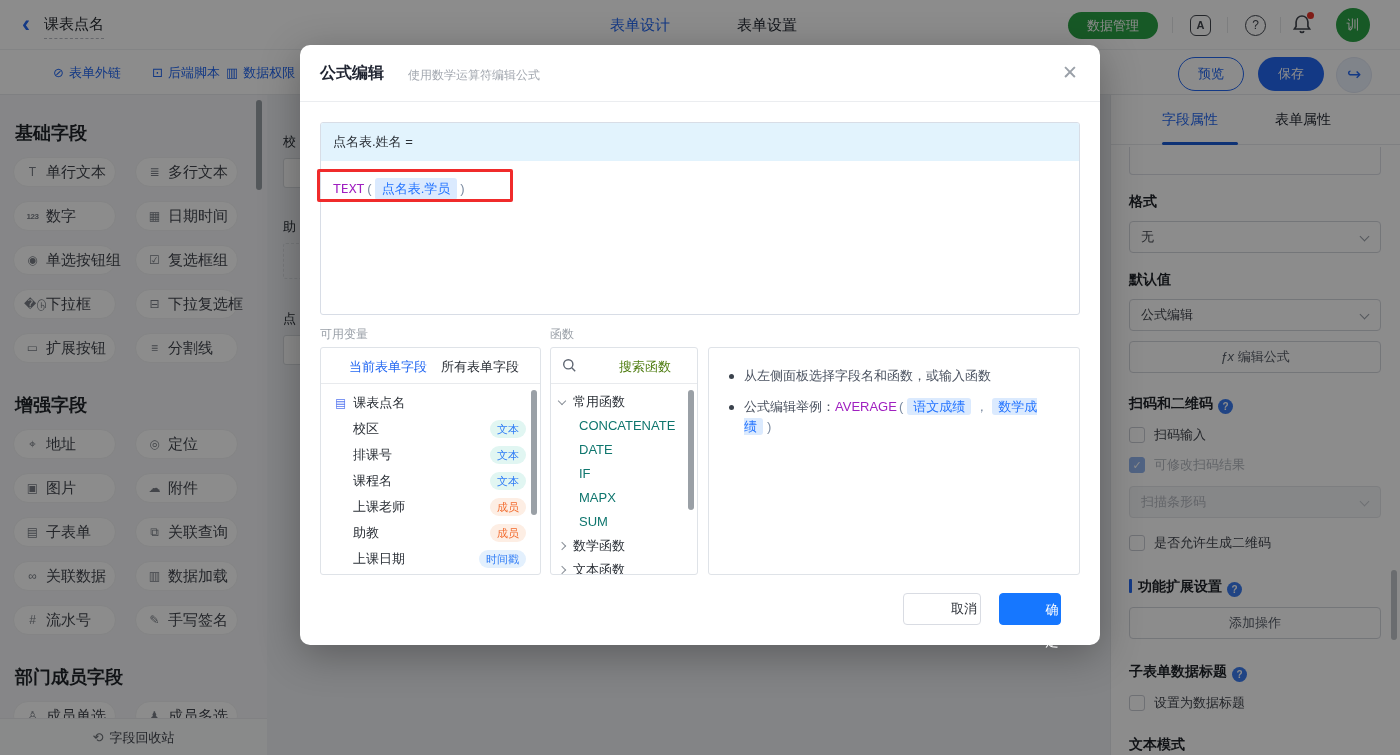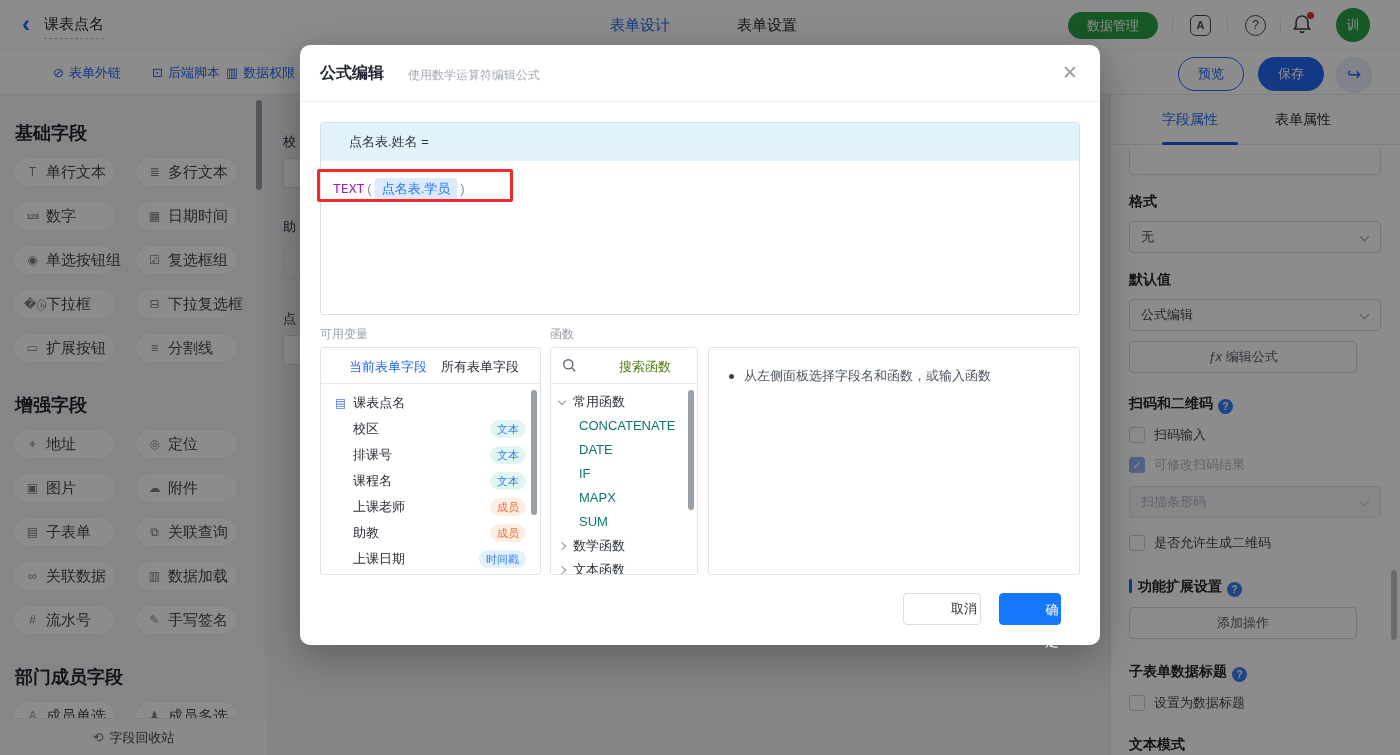--- a/index.html
+++ b/index.html
@@ -57,42 +57,42 @@
   .rp-tab { position:absolute; top:16px; font-size:14px; cursor:pointer; color:#242a33; }
   .rp-tab.active { color:#2468f2; }
   .rp-underline { position:absolute; left:51px; top:47px; width:76px; height:3px; background:#1b5cd6; border-radius:2px; }
   .rp-body { position:relative; padding:0 18px; }
   .rp-stub { width:252px; height:28px; border:1px solid #dcdfe6; border-top:none; border-radius:0 0 4px 4px; margin-top:2px; }
   .rp-label { font-size:14px; font-weight:bold; color:#1f2329; margin:18px 0 10px; }
   .rp-select { position:relative; width:252px; height:32px; border:1px solid #d4d7dd; border-radius:4px; background:#fff; font-size:13px; color:#42464e; line-height:30px; padding-left:11px; cursor:pointer; }
   .rp-select.disabled { background:#f5f6f8; border-color:#e4e6ea; color:#b4b8bf; cursor:default; }
   .chev { position:absolute; right:12px; top:11px; width:7px; height:7px; border-right:1.5px solid #9aa0a8; border-bottom:1.5px solid #9aa0a8; transform:rotate(45deg); }
   .chev.lite { border-color:#c8ccd2; }
-  .rp-btn { width:228px; height:32px; border:1px solid #d4d7dd; border-radius:4px; background:#fff; font-size:13px; color:#5a606a; text-align:center; line-height:30px; cursor:pointer; margin-top:10px; }
+  .rp-btn { width:252px; height:32px; border:1px solid #d4d7dd; border-radius:4px; background:#fff; font-size:13px; color:#5a606a; text-align:center; line-height:30px; cursor:pointer; margin-top:10px; }
   .q-ic { display:inline-block; width:15px; height:15px; border-radius:50%; background:#3b7cf0; color:#fff; font-size:10px; line-height:15px; text-align:center; vertical-align:-2px; margin-left:5px; cursor:pointer; font-weight:bold; }
   .cb-row { display:flex; align-items:center; margin:12px 0; cursor:pointer; }
   .cb { width:16px; height:16px; border:1px solid #c9ccd4; border-radius:3px; background:#fff; flex:none; }
   .cb.checked-dis { background:#93b4ee; border-color:#93b4ee; color:#fff; font-size:11px; line-height:15px; text-align:center; }
   .cb-lb { font-size:13px; color:#42464e; margin-left:9px; }
   .cb-lb.dis { color:#b4b8bf; }
   .sec-bar { display:inline-block; width:3px; height:14px; background:#2468f2; border-radius:1px; margin-right:6px; vertical-align:-2px; }
   .rp-scroll { position:absolute; right:3px; top:475px; width:6px; height:70px; border-radius:3px; background:#c2c5ca; }
 
   
   .dim { left:0; top:0; width:1400px; height:755px; background:rgba(0,0,0,0.45); z-index:5; }
 
   
   .modal { left:300px; top:45px; width:800px; height:600px; background:#fff; border-radius:10px; box-shadow:0 10px 40px rgba(0,0,0,.3); z-index:10; }
   .m-head { position:relative; height:57px; border-bottom:1px solid #ebedf0; }
   .m-title { position:absolute; left:20px; top:18px; font-size:16px; font-weight:bold; color:#202532; }
   .m-sub { position:absolute; left:108px; top:22px; font-size:12px; color:#a3a8b0; }
   .m-close { position:absolute; right:22px; top:16px; font-size:19px; color:#9aa0a8; cursor:pointer; }
 
   .m-formula { position:absolute; left:20px; top:77px; width:760px; height:193px; border:1px solid #d8dde6; border-radius:3px; overflow:hidden; }
-  .m-target { height:38px; background:#e2f3fd; font-size:13px; color:#2a2f36; line-height:38px; padding-left:28px; }
+  .m-target { height:38px; background:#e2f3fd; font-size:13px; color:#2a2f36; line-height:38px; padding-left:12px; }
   .m-editor { padding:17px 12px; font-size:13px; }
   .fn-name { font-family:"DejaVu Sans Mono","Liberation Mono",monospace; color:#a020c0; font-size:13px; }
   .paren { color:#7a8aa0; margin:0 3px; }
   .token { display:inline-block; background:#dbeafe; color:#2474ff; border-radius:3px; padding:2px 7px; font-size:13px; }
   .red-anno { position:absolute; left:17px; top:124px; width:196px; height:33px; border:3px solid #f02b2b; border-radius:2px; pointer-events:none; }
 
   .m-sec-label { position:absolute; top:281px; font-size:12px; color:#9aa0a8; }
   .m-panel { position:absolute; top:302px; height:228px; border:1px solid #dfe3e8; border-radius:3px; background:#fff; overflow:hidden; }
   .vars-panel { left:20px; width:221px; }
   .fns-panel { left:250px; width:148px; }
@@ -416,19 +416,23 @@
           </div>
         </div>
       <div class="p-scroll" style="right:3px; top:42px; height:120px"></div>
     </div>
 
     <div class="m-panel tips-panel" id="tips-panel">
         <div class="tip-line">
           <span class="tip-dot"></span>
           <span><span>从左侧面板选择字段名和函数，或输入函数</span></span>
         </div>
+        <div class="tip-line">
+          <span class="tip-dot"></span>
+          <span><span>公式编辑举例：</span><span class="tip-fn">AVERAGE</span><span class="tip-p">(</span><span class="tip-token">语文成绩</span><span class="tip-p">，</span><span class="tip-token">数学成绩</span><span class="tip-p">)</span></span>
+        </div>
       </div>
 
     <span class="m-btn m-cancel">取消</span>
     <span class="m-btn m-ok">确定</span>
   </div>
 
 </div>
 
 </body></html>

